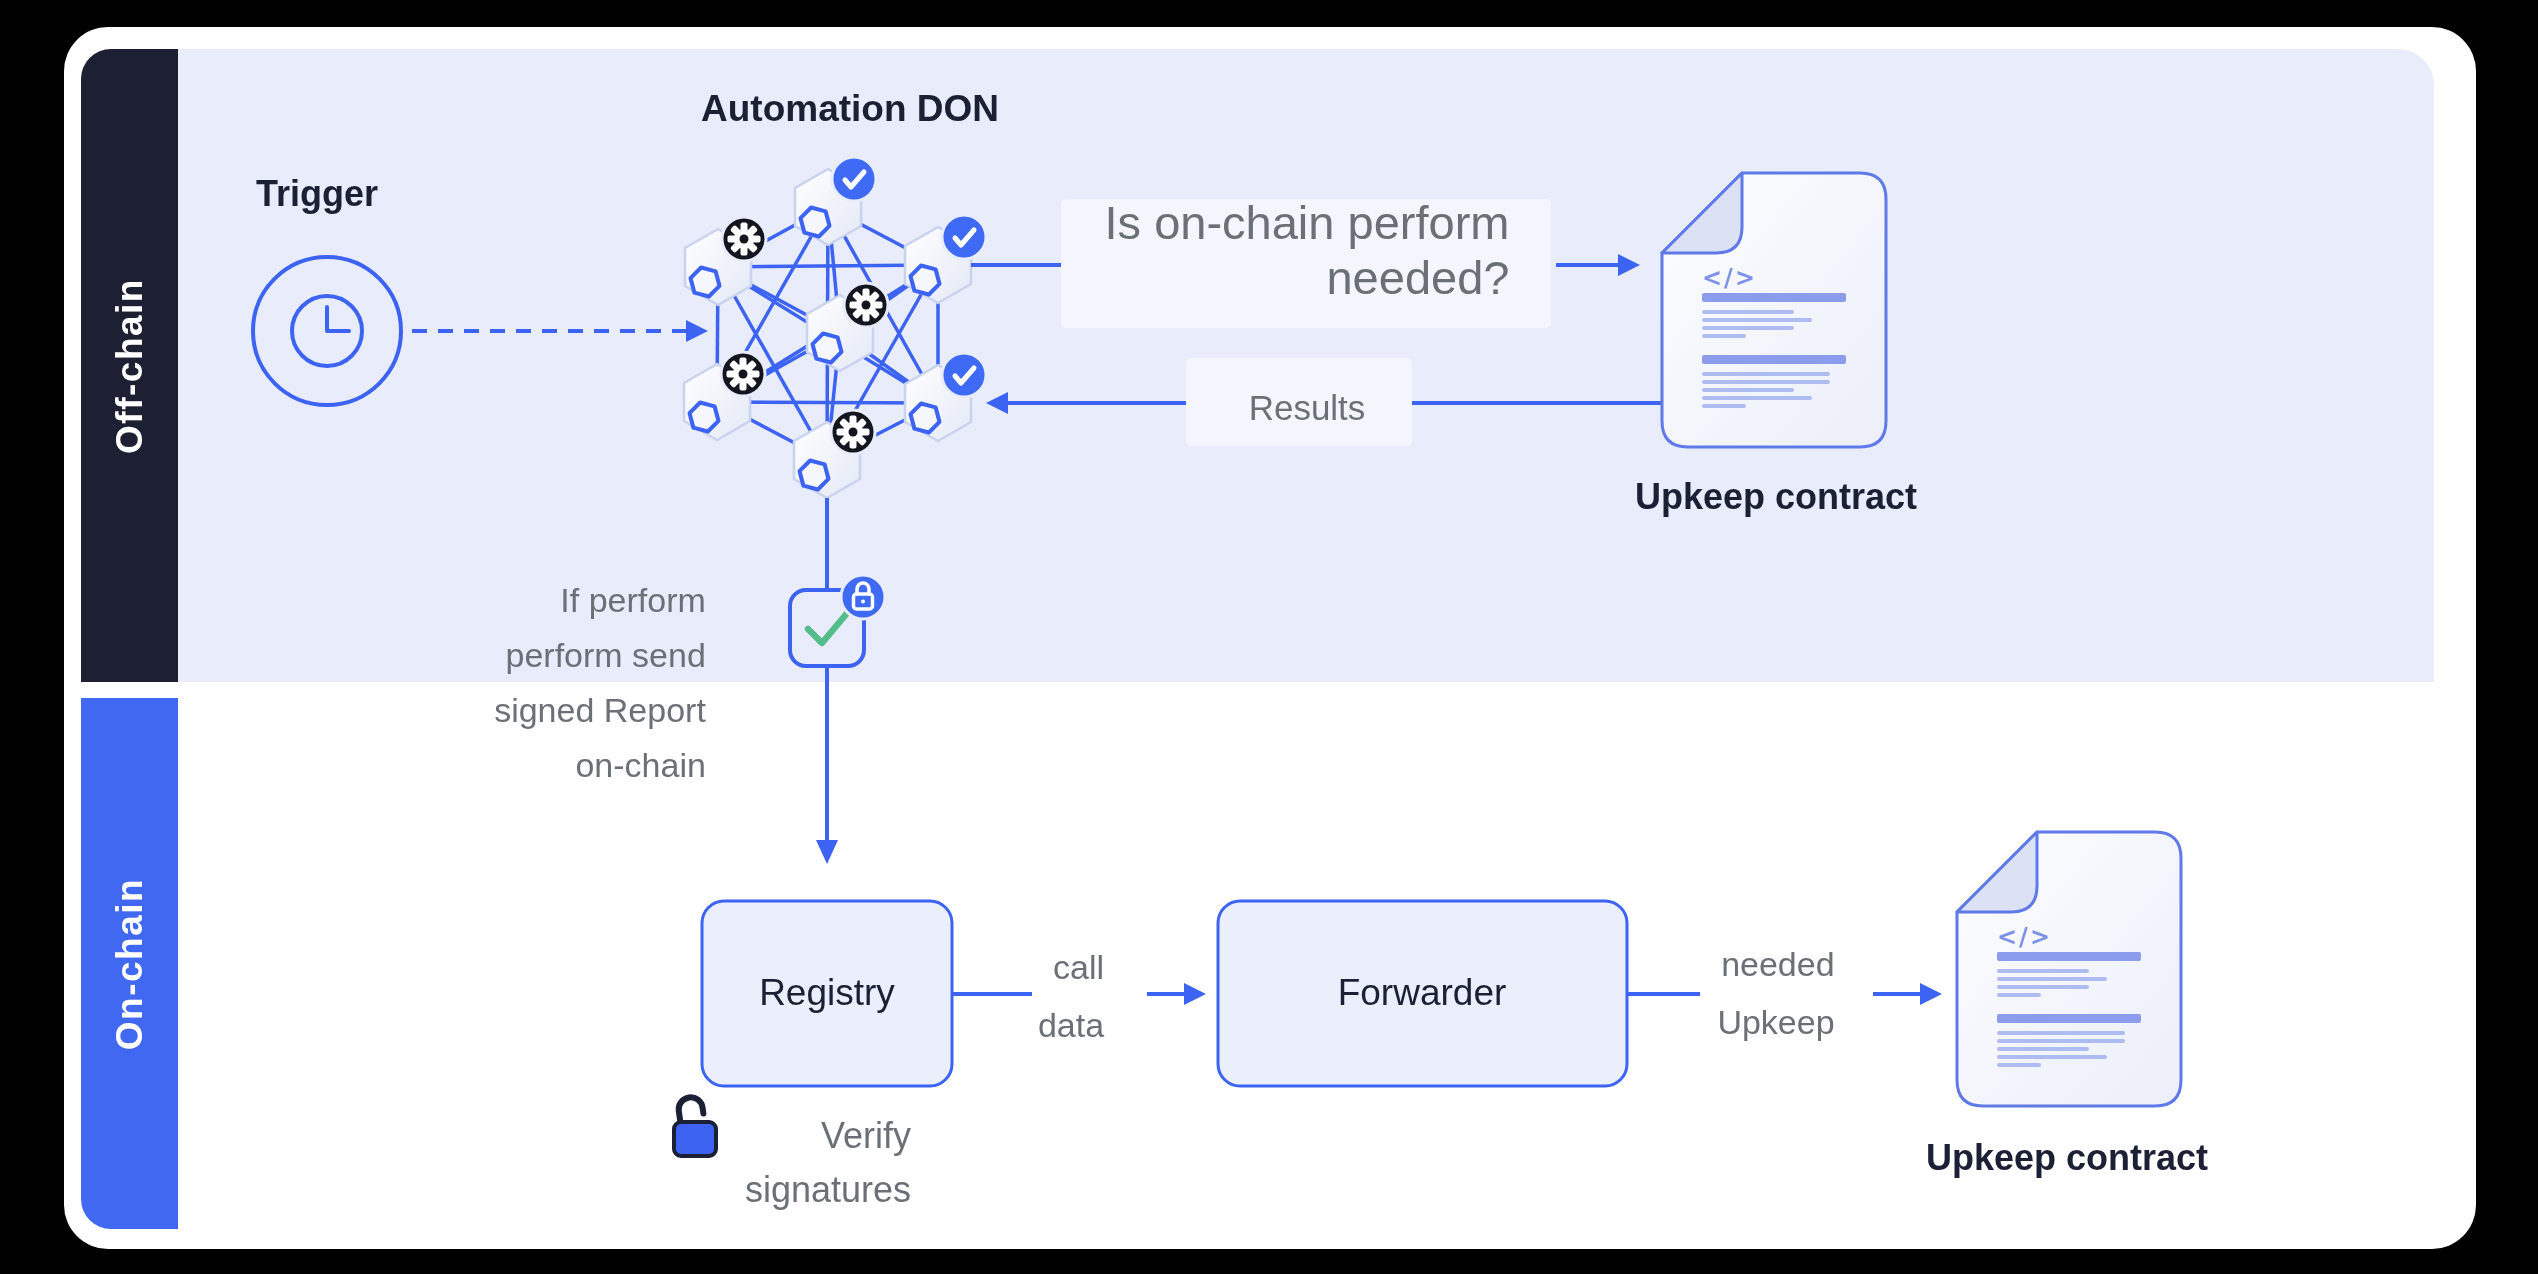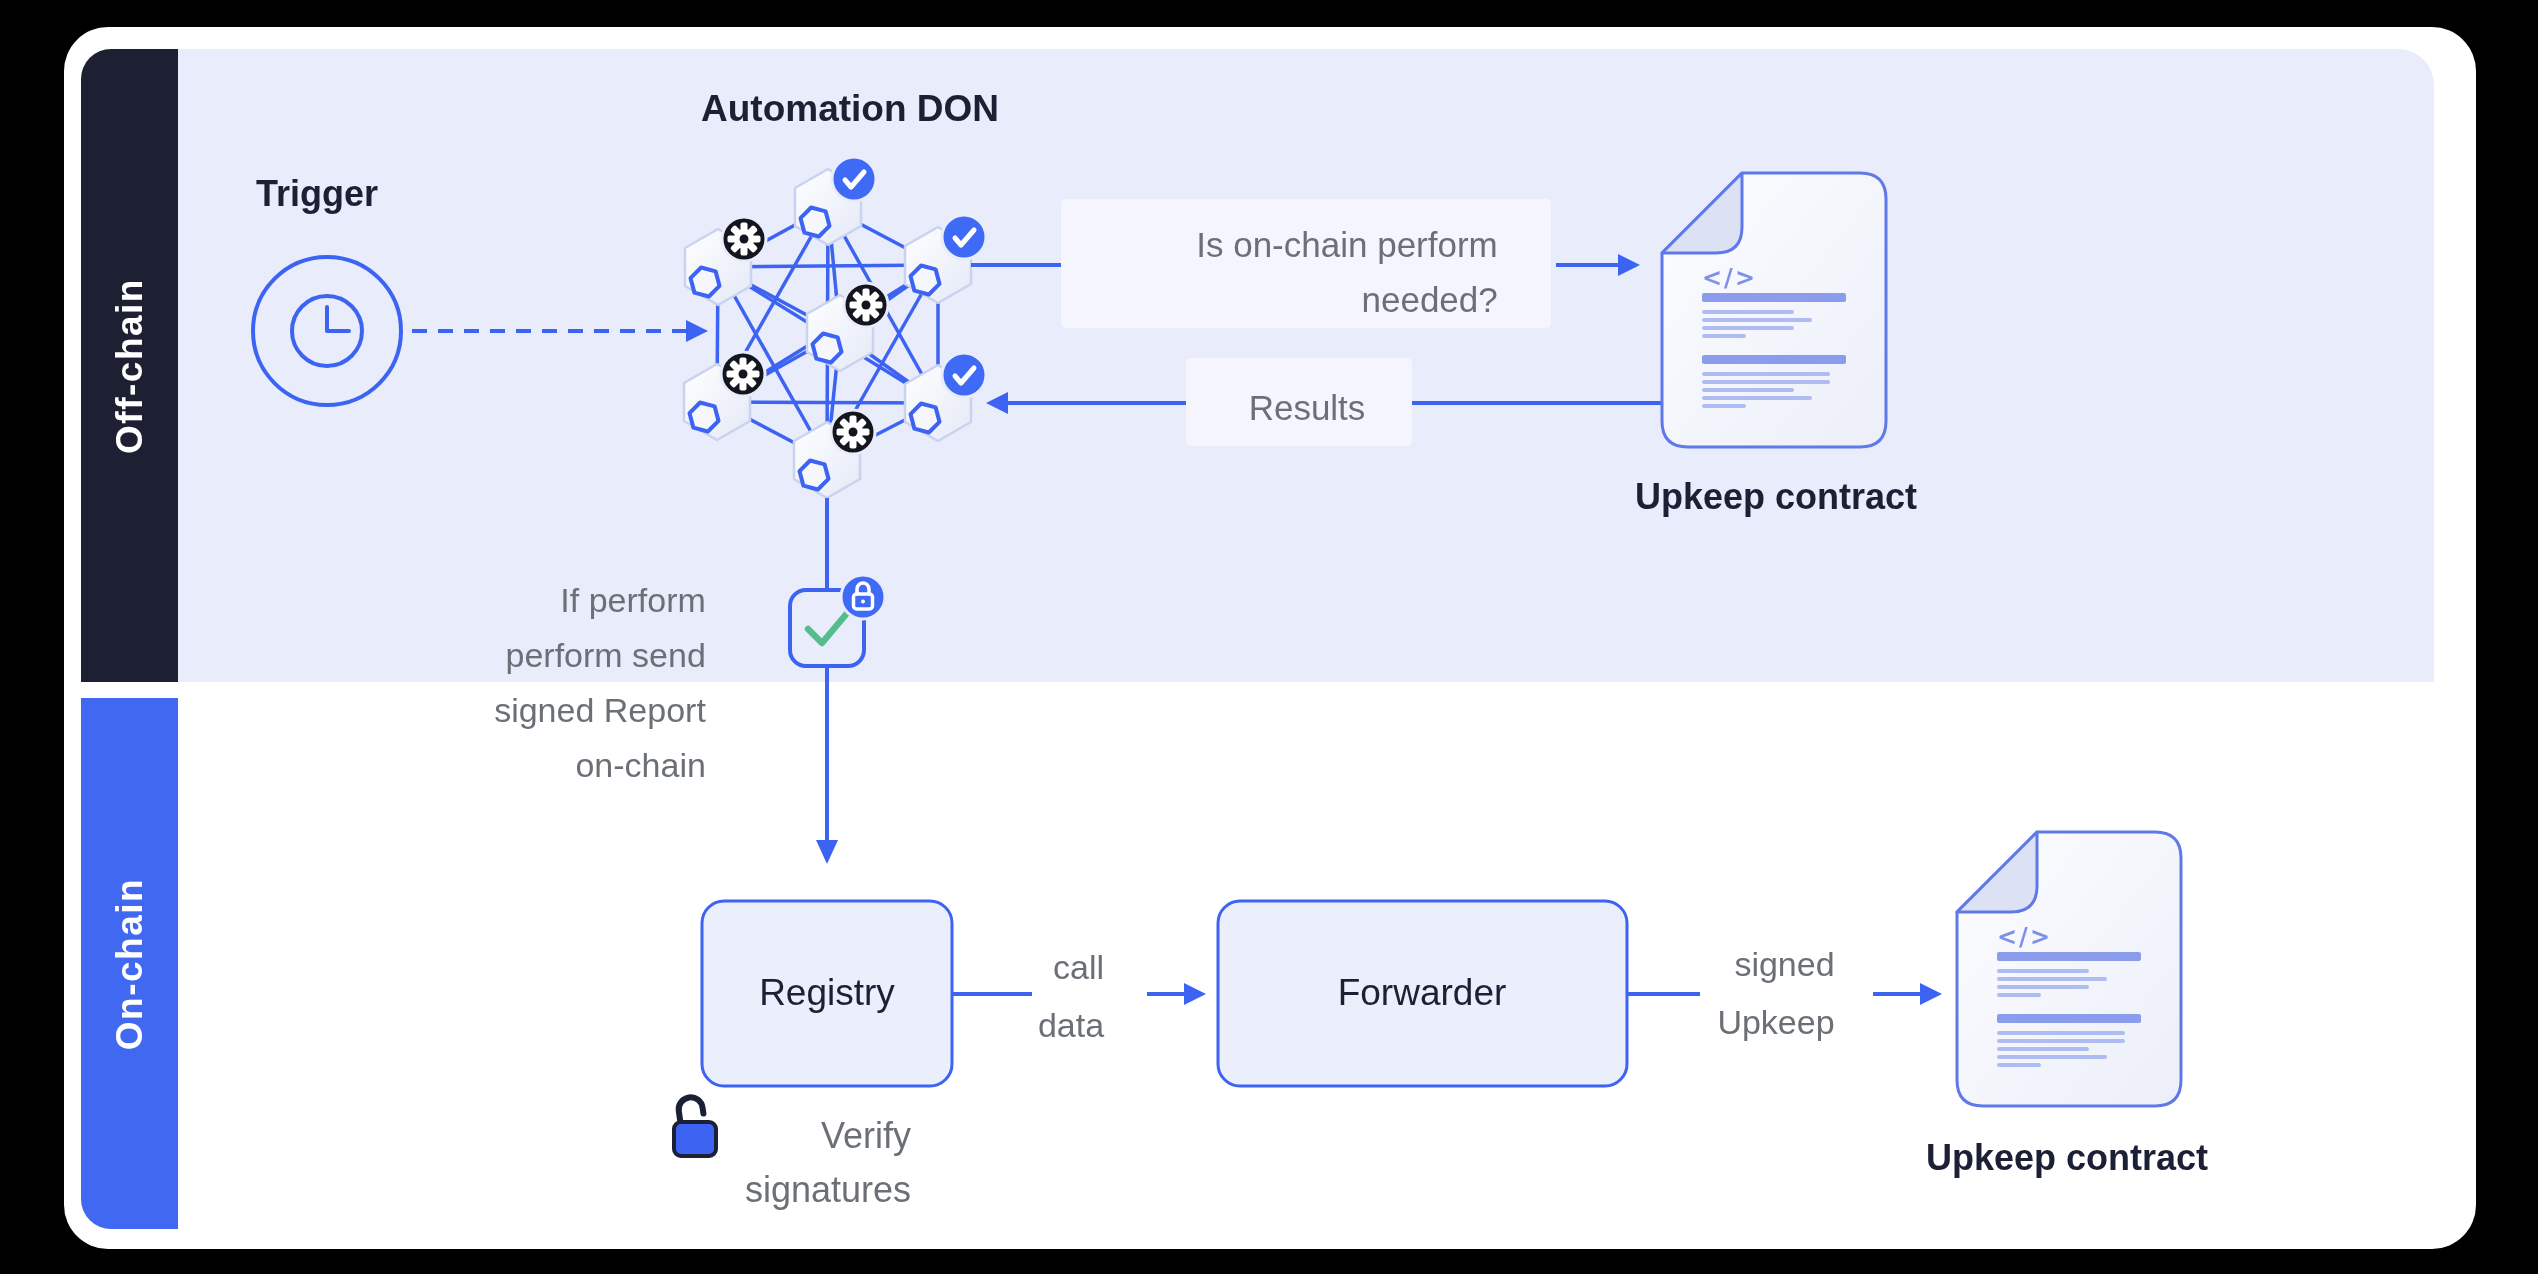--- a/index.html
+++ b/index.html
@@ -15,21 +15,21 @@
   #qbox{left:1061px;top:199px;width:490px;height:129px;}
   #rbox{left:1186px;top:358px;width:226px;height:88px;}
   #gfx{position:absolute;left:0;top:0;}
   .lbl{position:absolute;transform:translate(-50%,-50%);text-align:right;white-space:nowrap;z-index:5;}
   .lbl span{display:block;}
   .navy{color:var(--navy_text);}
   .gray{color:var(--gray_text);}
   .bold{font-weight:bold;}
   #trigger-label{left:317px;top:194px;font-size:36px;}
   #don-title{left:850px;top:109px;font-size:37px;}
-  #question-label{left:1307px;top:272px;font-size:35px;line-height:55px;margin-left:40px;}
+  #question-label{left:1307px;top:250px;font-size:47px;line-height:55px;}
   #results-label{left:1307px;top:408px;font-size:35px;}
   #upkeep-top-label{left:1776px;top:497px;font-size:36px;}
   #report-note{left:600px;top:683px;font-size:34px;line-height:55px;}
   #registry-label{left:827px;top:993px;font-size:37px;}
   #forwarder-label{left:1422px;top:993px;font-size:37px;}
   #call-data-label{left:1071px;top:996px;font-size:34px;line-height:58px;}
   #perform-upkeep-label{left:1776px;top:993px;font-size:34px;line-height:58px;}
   #verify-label{left:828px;top:1163px;font-size:36px;line-height:54px;}
   #upkeep-bottom-label{left:2067px;top:1158px;font-size:36px;}
   
@@ -263,21 +263,21 @@
 
   <div class="lbl navy" id="registry-label">Registry</div>
   <div class="lbl navy" id="forwarder-label">Forwarder</div>
 
   <div class="lbl gray" id="call-data-label">
     <span>call</span>
     <span>data</span>
   </div>
 
   <div class="lbl gray" id="perform-upkeep-label">
-    <span>signed</span>
+    <span>needed</span>
     <span>Upkeep</span>
   </div>
 
   <div class="lbl gray" id="verify-label">
     <span>Verify</span>
     <span>signatures</span>
   </div>
 
   <div class="lbl navy bold" id="upkeep-bottom-label">Upkeep contract</div>
 </div>

